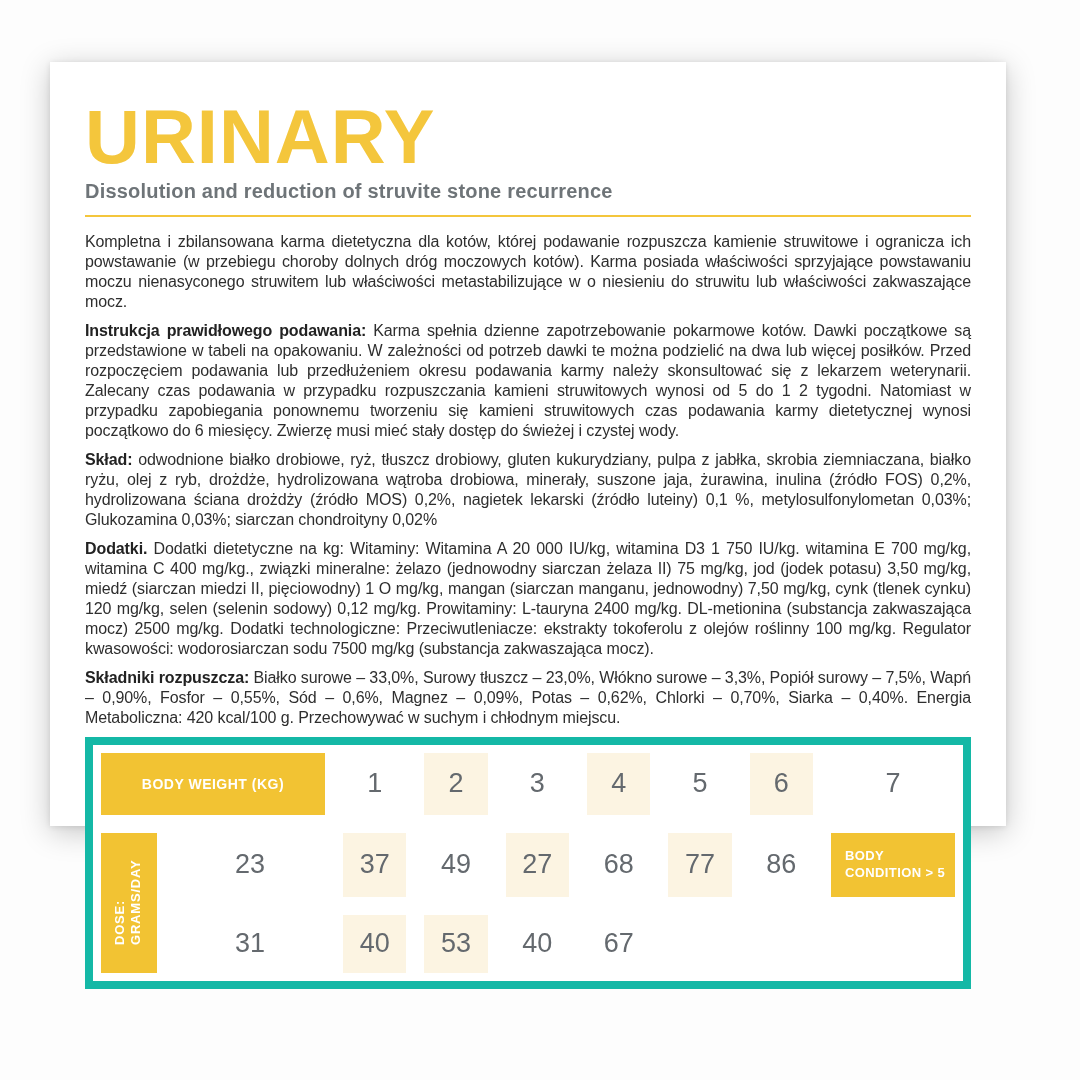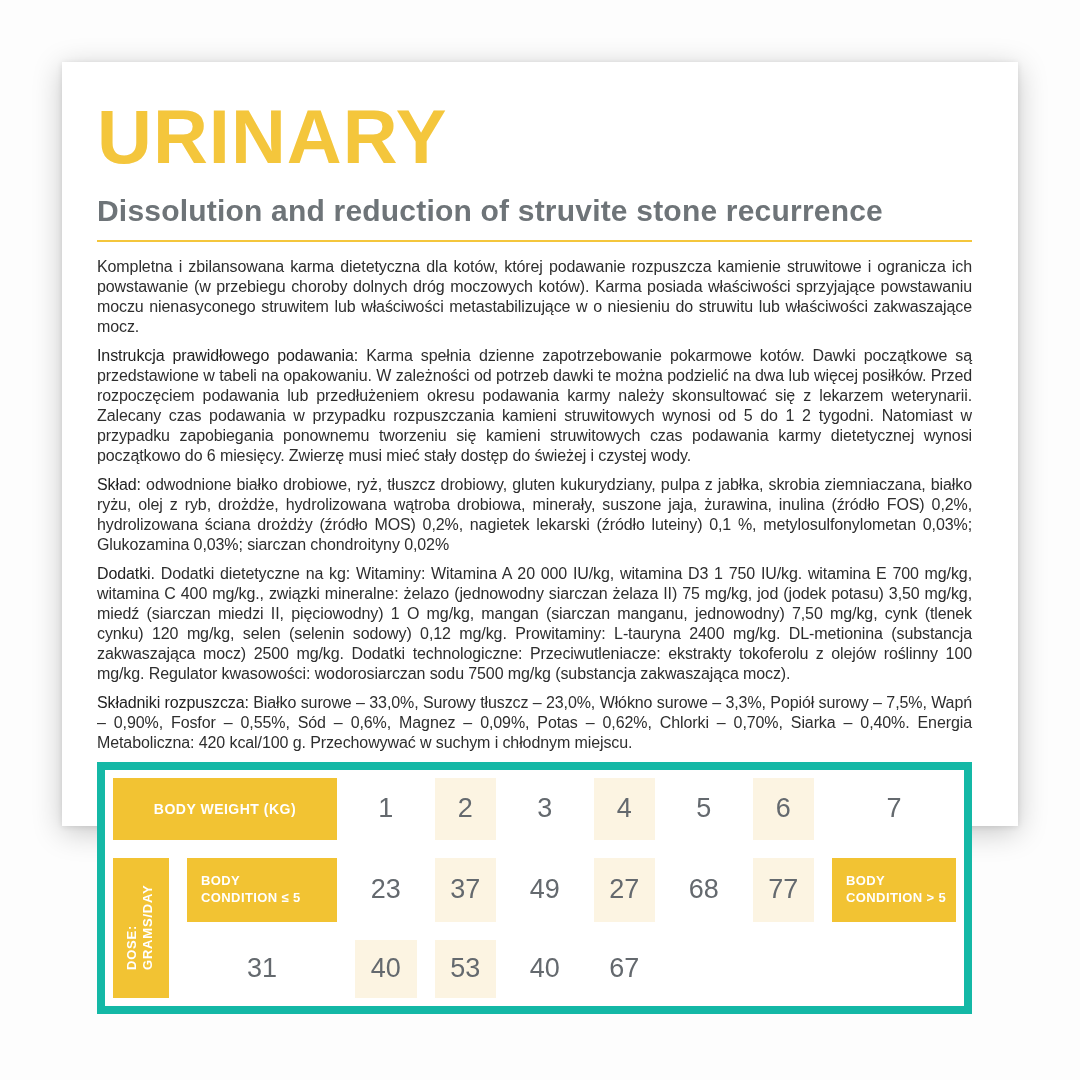--- a/index.html
+++ b/index.html
@@ -1,40 +1,40 @@
 <!DOCTYPE html>
 <html><head>
 <meta charset="utf-8">
 <style>
   * { margin:0; padding:0; box-sizing:border-box; }
   html,body { width:1080px; height:1080px; background:#ffffff; font-family:"Liberation Sans", sans-serif; }
   .stage { position:relative; width:1080px; height:1080px; background:#fdfdfd; }
   .card {
-    position:absolute; left:62px; top:62px; width:956px; height:764px;
+    position:absolute; left:50px; top:62px; width:956px; height:764px;
     background:#ffffff;
     box-shadow:0 6px 28px rgba(0,0,0,0.22), 0 1px 6px rgba(0,0,0,0.10);
-    padding:36px 46px 24px 35px;
+    padding:36px 35px 24px 35px;
   }
   .title {
     font-size:76px; line-height:1.02; font-weight:800; letter-spacing:1px;
     color:#F4C63C;
   }
   .subtitle {
-    margin-top:18px;
-    font-size:30px; line-height:1.1; font-weight:700; letter-spacing:0.2px;
+    margin-top:4px;
+    font-size:20px; line-height:1.1; font-weight:700; letter-spacing:0.2px;
     color:#6E7478;
   }
   .divider { margin-top:13px; height:2px; background:#F4C63C; }
   .paras { margin-top:15px; }
   .para {
     font-size:16px; line-height:20px; color:#2e2e2e;
     text-align:justify; letter-spacing:-0.1px;
     margin-bottom:9px;
   }
-  .para b { font-weight:400; color:#222;margin-top:40px; }
+  .para b { font-weight:700; color:#222;margin-top:40px; }
   .para b:empty { display:none; }
   .guide-label {
     margin-top:14px;
     font-size:15px; font-weight:700; letter-spacing:0.9px;
     color:#F4C63C;
   }
   .ftable {
     margin-top:9px;
     border:8px solid #14b8a6;
     padding:8px;
@@ -84,29 +84,27 @@
       <div class="cell num alt">6</div>
       <div class="cell num">7</div>
 
       <div class="cell ycell dose">
         <div class="dose-inner">
           <div>DOSE:</div>
           <div>GRAMS/DAY</div>
         </div>
       </div>
 
-      <div class="cell ycell cond">
-          <div class="wrap">BODY CONDITION ≤ 5</div>
-        </div>
       <div class="cell num">23</div>
       <div class="cell num alt">37</div>
       <div class="cell num">49</div>
       <div class="cell num alt">27</div>
       <div class="cell num">68</div>
       <div class="cell num alt">77</div>
+      <div class="cell num">86</div>
 
       <div class="cell ycell cond">
           <div class="wrap">BODY CONDITION &gt; 5</div>
         </div>
       <div class="cell num">31</div>
       <div class="cell num alt">40</div>
       <div class="cell num alt">53</div>
       <div class="cell num">40</div>
       <div class="cell num">67</div>
     </div>

